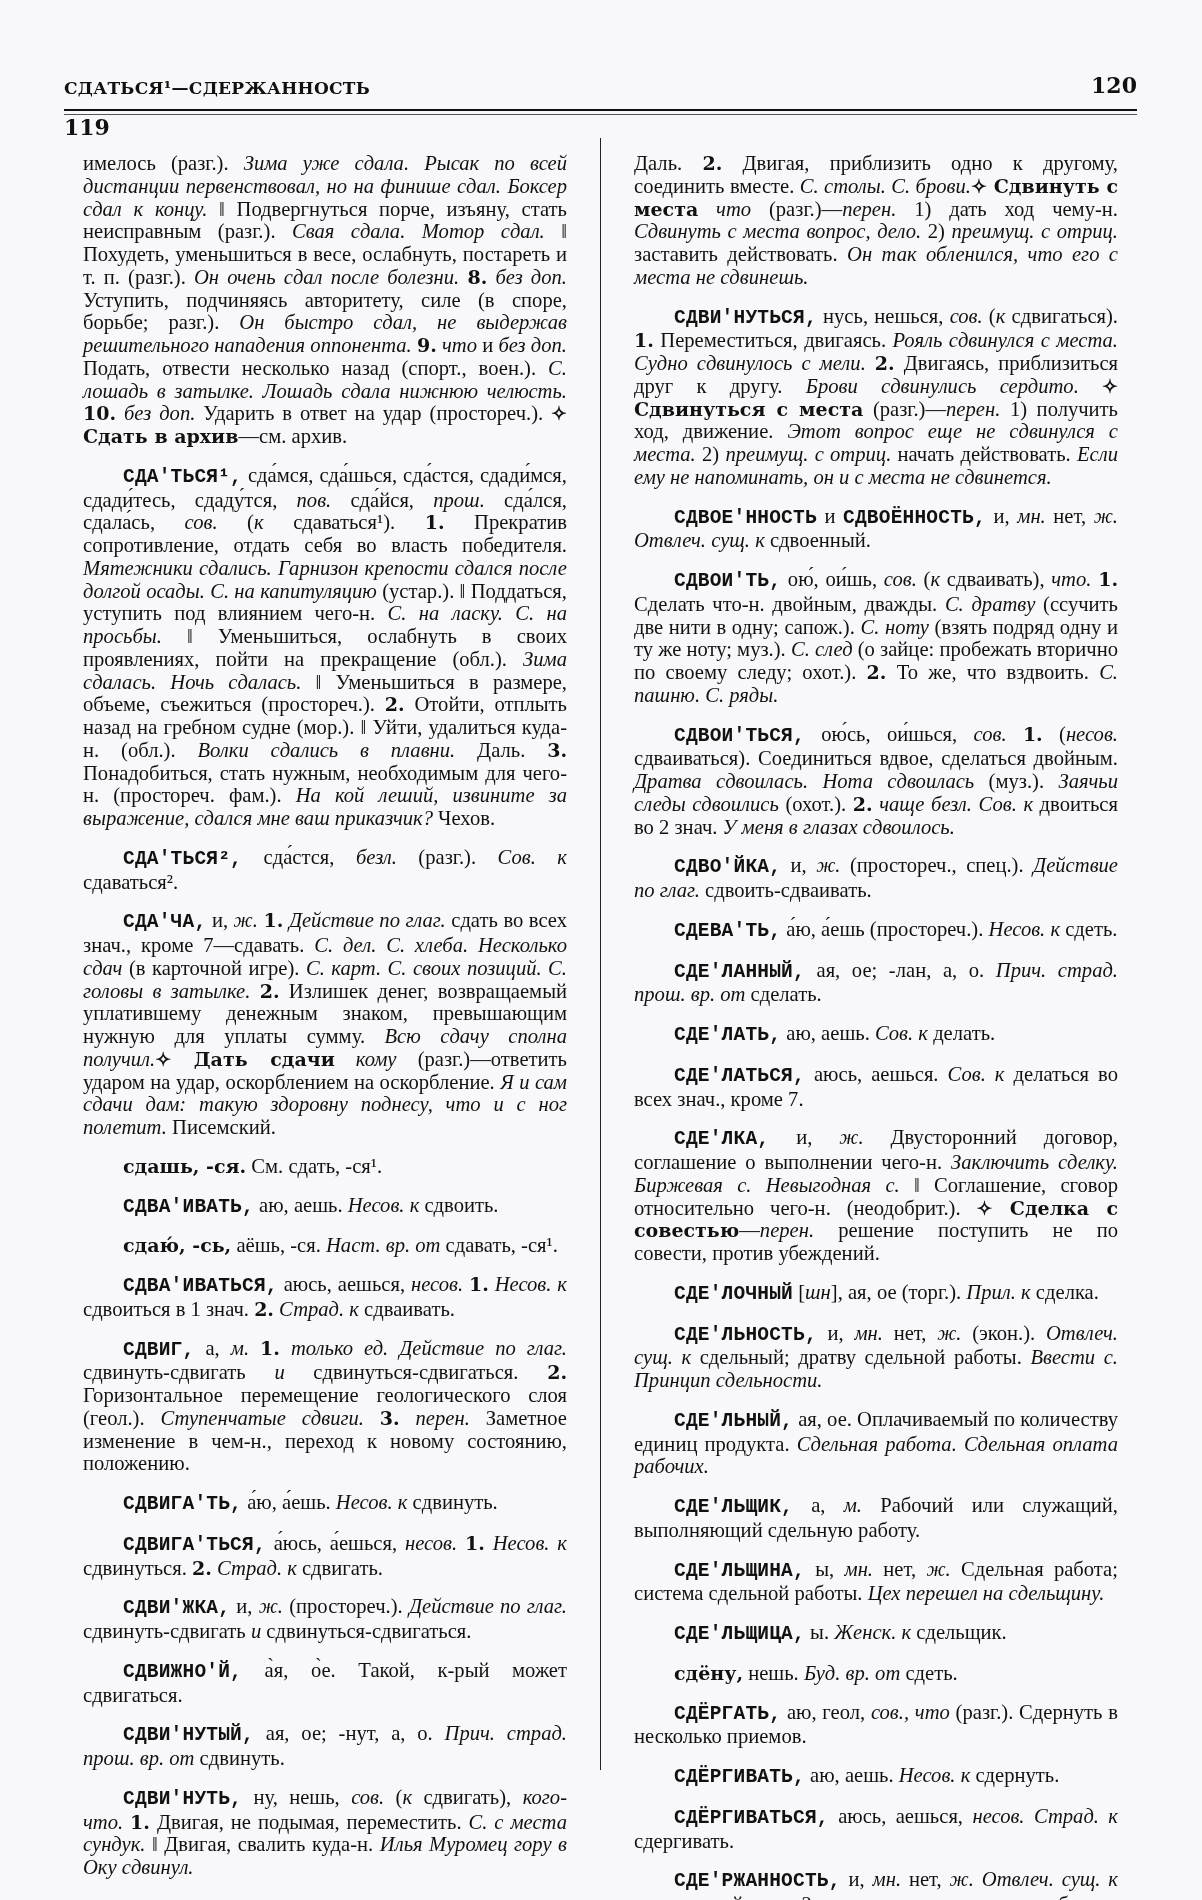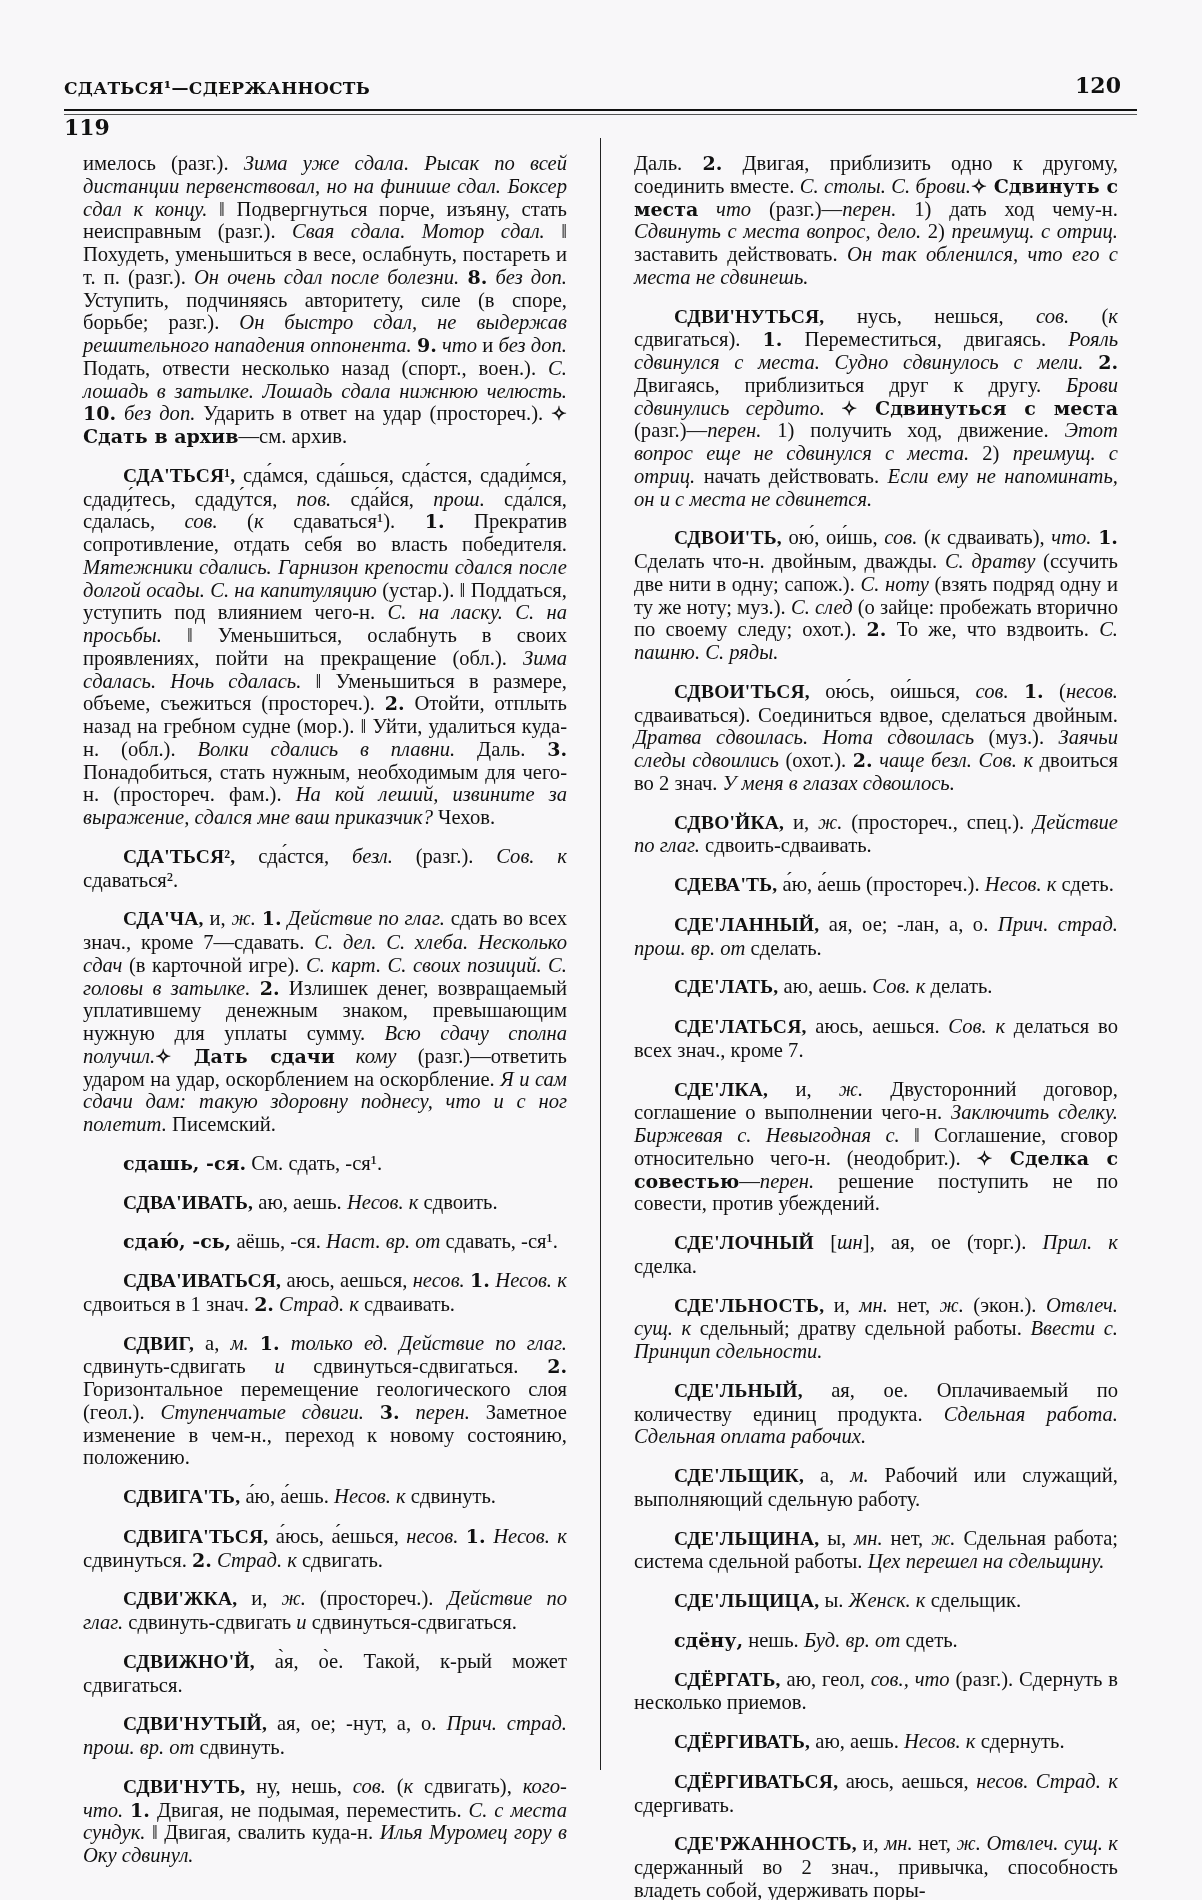--- a/index.html
+++ b/index.html
@@ -11,21 +11,21 @@
     position: relative;
   }
   .header {
     position: absolute; left: 64px; top: 72px; width: 1073px; height: 30px;
   }
   .page-num {
     position: absolute; top: 0; font-weight: bold; font-size: 22px;
     font-family: "DejaVu Serif", serif;
   }
   .page-left { left: 0; margin-top: 42px; }
-  .page-right { right: 16px; margin-left: 6px; }
+  .page-right { right: 0; margin-left: 6px; }
   .running-head {
     position: absolute; left: 0; right: 0; top: 6px; 
     font-weight: bold; font-size: 17px; letter-spacing: 0.3px;
     font-family: "DejaVu Serif", serif;
   }
   .rule {
     position: absolute; left: 64px; width: 1073px; top: 109px;
     border-top: 2.5px solid #111; height: 3px; border-bottom: 1px solid #555;
   }
   .column {
@@ -35,21 +35,21 @@
   }
   .col-left { left: 67px; }
   .col-right { left: 618px; }
   .divider {
     position: absolute; left: 600px; top: 138px; height: 1632px;
     border-left: 1.5px solid #222;
   }
   .entry { margin: 16px; text-indent: 0; }
   .entry.indent { text-indent: 40px; }
   .entry .b { font-weight: bold; font-family: "DejaVu Serif", serif; font-size: 19px; }
-  .entry .bh { font-weight: bold; font-family: Liberation Serif, serif; font-size: 19.5px; letter-spacing: 0.2px; }
+  .entry .bh { font-weight: bold; font-family: Liberation Mono, monospace; font-size: 19.5px; letter-spacing: 0.2px; }
   .entry .i { font-style: italic; }
 </style>
 </head>
 <body>
 
 <div class="header">
   <span class="page-num page-left">119</span>
   <span class="running-head">СДАТЬСЯ¹—СДЕРЖАННОСТЬ</span>
   <span class="page-num page-right">120</span>
 </div>
@@ -69,20 +69,21 @@
     <p class="entry indent"><span class="bh">СДВИГА'ТЬСЯ,</span><span class="r"> а́юсь, а́ешься, </span><span class="i">несов.</span><span class="r"> </span><span class="b">1.</span><span class="i"> Несов. к</span><span class="r"> сдвинуться. </span><span class="b">2.</span><span class="i"> Страд. к</span><span class="r"> сдвигать.</span></p>
     <p class="entry indent"><span class="bh">СДВИ'ЖКА,</span><span class="r"> и, </span><span class="i">ж.</span><span class="r"> (простореч.). </span><span class="i">Действие по глаг.</span><span class="r"> сдвинуть-сдвигать </span><span class="i">и</span><span class="r"> сдвинуться-сдвигаться.</span></p>
     <p class="entry indent"><span class="bh">СДВИЖНО'Й,</span><span class="r"> а̀я, о̀е. Такой, к-рый может сдвигаться.</span></p>
     <p class="entry indent"><span class="bh">СДВИ'НУТЫЙ,</span><span class="r"> ая, ое; -нут, а, о. </span><span class="i">Прич. страд. прош. вр. от</span><span class="r"> сдвинуть.</span></p>
     <p class="entry indent"><span class="bh">СДВИ'НУТЬ,</span><span class="r"> ну, нешь, </span><span class="i">сов.</span><span class="r"> (</span><span class="i">к</span><span class="r"> сдвигать), </span><span class="i">кого-что.</span><span class="r"> </span><span class="b">1.</span><span class="r"> Двигая, не подымая, переместить. </span><span class="i">С. с места сундук.</span><span class="r"> ‖ Двигая, свалить куда-н. </span><span class="i">Илья Муромец гору в Оку сдвинул.</span></p>
   </div>
 <div class="divider"></div>
 <div class="column col-right">
     <p class="entry"><span class="r">Даль. </span><span class="b">2.</span><span class="r"> Двигая, приблизить одно к другому, соединить вместе. </span><span class="i">С. столы. С. брови.</span><span class="b">✧ Сдвинуть с места</span><span class="i"> что</span><span class="r"> (разг.)—</span><span class="i">перен.</span><span class="r"> 1) дать ход чему-н. </span><span class="i">Сдвинуть с места вопрос, дело.</span><span class="r"> 2) </span><span class="i">преимущ. с отриц.</span><span class="r"> заставить действовать. </span><span class="i">Он так обленился, что его с места не сдвинешь.</span></p>
     <p class="entry indent"><span class="bh">СДВИ'НУТЬСЯ,</span><span class="r"> нусь, нешься, </span><span class="i">сов.</span><span class="r"> (</span><span class="i">к</span><span class="r"> сдвигаться). </span><span class="b">1.</span><span class="r"> Переместиться, двигаясь. </span><span class="i">Рояль сдвинулся с места. Судно сдвинулось с мели.</span><span class="r"> </span><span class="b">2.</span><span class="r"> Двигаясь, приблизиться друг к другу. </span><span class="i">Брови сдвинулись сердито.</span><span class="r"> </span><span class="b">✧ Сдвинуться с места</span><span class="r"> (разг.)—</span><span class="i">перен.</span><span class="r"> 1) получить ход, движение. </span><span class="i">Этот вопрос еще не сдвинулся с места.</span><span class="r"> 2) </span><span class="i">преимущ. с отриц.</span><span class="r"> начать действовать. </span><span class="i">Если ему не напоминать, он и с места не сдвинется.</span></p>
+    <p class="entry indent"><span class="bh">СДВОЕ'ННОСТЬ</span><span class="r"> и </span><span class="bh">СДВОЁННОСТЬ,</span><span class="r"> и, </span><span class="i">мн.</span><span class="r"> нет, </span><span class="i">ж. Отвлеч. сущ. к</span><span class="r"> сдвоенный.</span></p>
     <p class="entry indent"><span class="bh">СДВОИ'ТЬ,</span><span class="r"> ою́, ои́шь, </span><span class="i">сов.</span><span class="r"> (</span><span class="i">к</span><span class="r"> сдваивать), </span><span class="i">что.</span><span class="r"> </span><span class="b">1.</span><span class="r"> Сделать что-н. двойным, дважды. </span><span class="i">С. дратву</span><span class="r"> (ссучить две нити в одну; сапож.). </span><span class="i">С. ноту</span><span class="r"> (взять подряд одну и ту же ноту; муз.). </span><span class="i">С. след</span><span class="r"> (о зайце: пробежать вторично по своему следу; охот.). </span><span class="b">2.</span><span class="r"> То же, что вздвоить. </span><span class="i">С. пашню. С. ряды.</span></p>
     <p class="entry indent"><span class="bh">СДВОИ'ТЬСЯ,</span><span class="r"> ою́сь, ои́шься, </span><span class="i">сов.</span><span class="r"> </span><span class="b">1.</span><span class="r"> (</span><span class="i">несов.</span><span class="r"> сдваиваться). Соединиться вдвое, сделаться двойным. </span><span class="i">Дратва сдвоилась. Нота сдвоилась</span><span class="r"> (муз.). </span><span class="i">Заячьи следы сдвоились</span><span class="r"> (охот.). </span><span class="b">2.</span><span class="i"> чаще безл. Сов. к</span><span class="r"> двоиться во 2 знач. </span><span class="i">У меня в глазах сдвоилось.</span></p>
     <p class="entry indent"><span class="bh">СДВО'ЙКА,</span><span class="r"> и, </span><span class="i">ж.</span><span class="r"> (простореч., спец.). </span><span class="i">Действие по глаг.</span><span class="r"> сдвоить-сдваивать.</span></p>
     <p class="entry indent"><span class="bh">СДЕВА'ТЬ,</span><span class="r"> а́ю, а́ешь (простореч.). </span><span class="i">Несов. к</span><span class="r"> сдеть.</span></p>
     <p class="entry indent"><span class="bh">СДЕ'ЛАННЫЙ,</span><span class="r"> ая, ое; -лан, а, о. </span><span class="i">Прич. страд. прош. вр. от</span><span class="r"> сделать.</span></p>
     <p class="entry indent"><span class="bh">СДЕ'ЛАТЬ,</span><span class="r"> аю, аешь. </span><span class="i">Сов. к</span><span class="r"> делать.</span></p>
     <p class="entry indent"><span class="bh">СДЕ'ЛАТЬСЯ,</span><span class="r"> аюсь, аешься. </span><span class="i">Сов. к</span><span class="r"> делаться во всех знач., кроме 7.</span></p>
     <p class="entry indent"><span class="bh">СДЕ'ЛКА,</span><span class="r"> и, </span><span class="i">ж.</span><span class="r"> Двусторонний договор, соглашение о выполнении чего-н. </span><span class="i">Заключить сделку. Биржевая с. Невыгодная с.</span><span class="r"> ‖ Соглашение, сговор относительно чего-н. (неодобрит.). </span><span class="b">✧ Сделка с совестью</span><span class="r">—</span><span class="i">перен.</span><span class="r"> решение поступить не по совести, против убеждений.</span></p>
     <p class="entry indent"><span class="bh">СДЕ'ЛОЧНЫЙ</span><span class="r"> [</span><span class="i">шн</span><span class="r">], ая, ое (торг.). </span><span class="i">Прил. к</span><span class="r"> сделка.</span></p>
     <p class="entry indent"><span class="bh">СДЕ'ЛЬНОСТЬ,</span><span class="r"> и, </span><span class="i">мн.</span><span class="r"> нет, </span><span class="i">ж.</span><span class="r"> (экон.). </span><span class="i">Отвлеч. сущ. к</span><span class="r"> сдельный; дратву сдельной работы. </span><span class="i">Ввести с. Принцип сдельности.</span></p>

